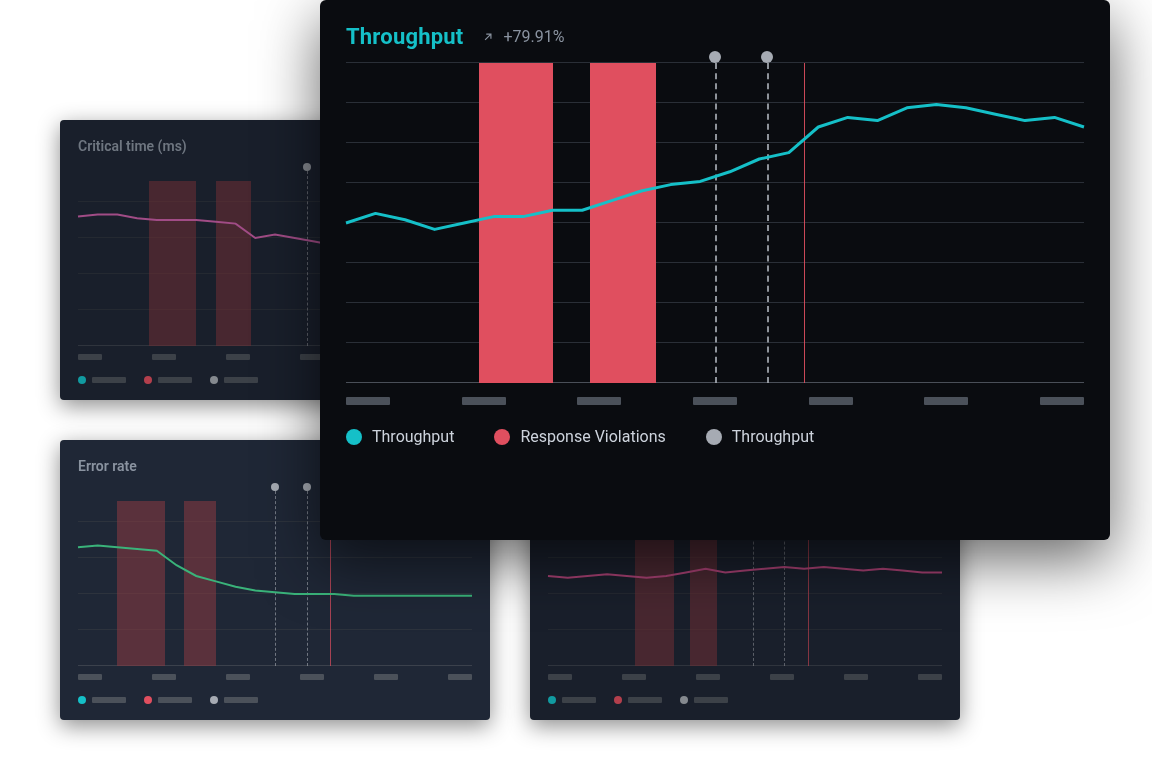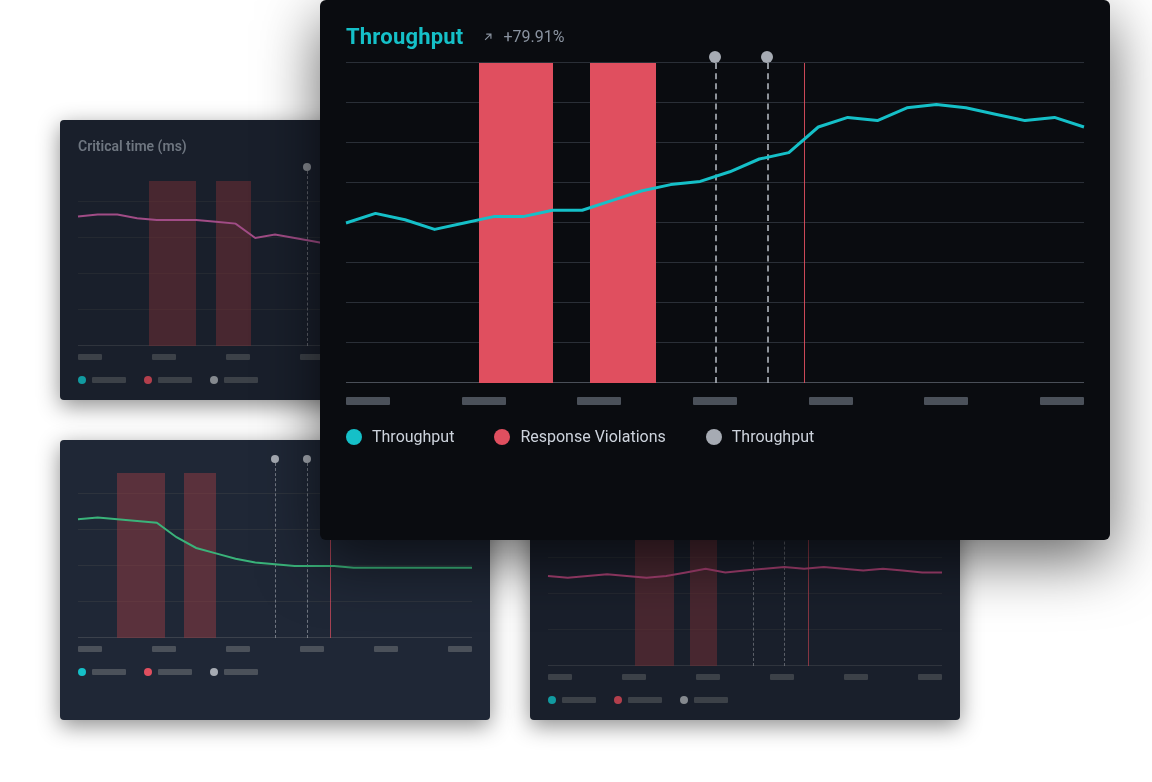--- a/index.html
+++ b/index.html
@@ -105,20 +105,21 @@
           <span class="bar-label"></span>
         </div>
       <div class="legend-item">
           <span class="dot" style="background:var(--grey)"></span>
           <span class="bar-label"></span>
         </div>
     </div>
   </div>
 
   <div class="card" style="left:60px;top:440px;width:430px;height:280px;">
+    <div class="title">Error rate</div>
     <div class="mini-plot" id="mini-error_rate">
         <div class="grid-line" style="bottom: 56px;"></div>
         <div class="grid-line" style="bottom: 92px;"></div>
         <div class="grid-line" style="bottom: 128px;"></div>
         <div class="grid-line" style="bottom: 164px;"></div>
         <div class="baseline"></div>
         <div class="bar" style="left: 10%; width: 12%; height: 165px;"></div>
         <div class="bar" style="left: 27%; width: 8%; height: 165px;"></div>
         <div class="dash" style="left: 50%; height: 175px;"></div>
         <div class="pin" style="left: 50%; top: 5px;"></div>

